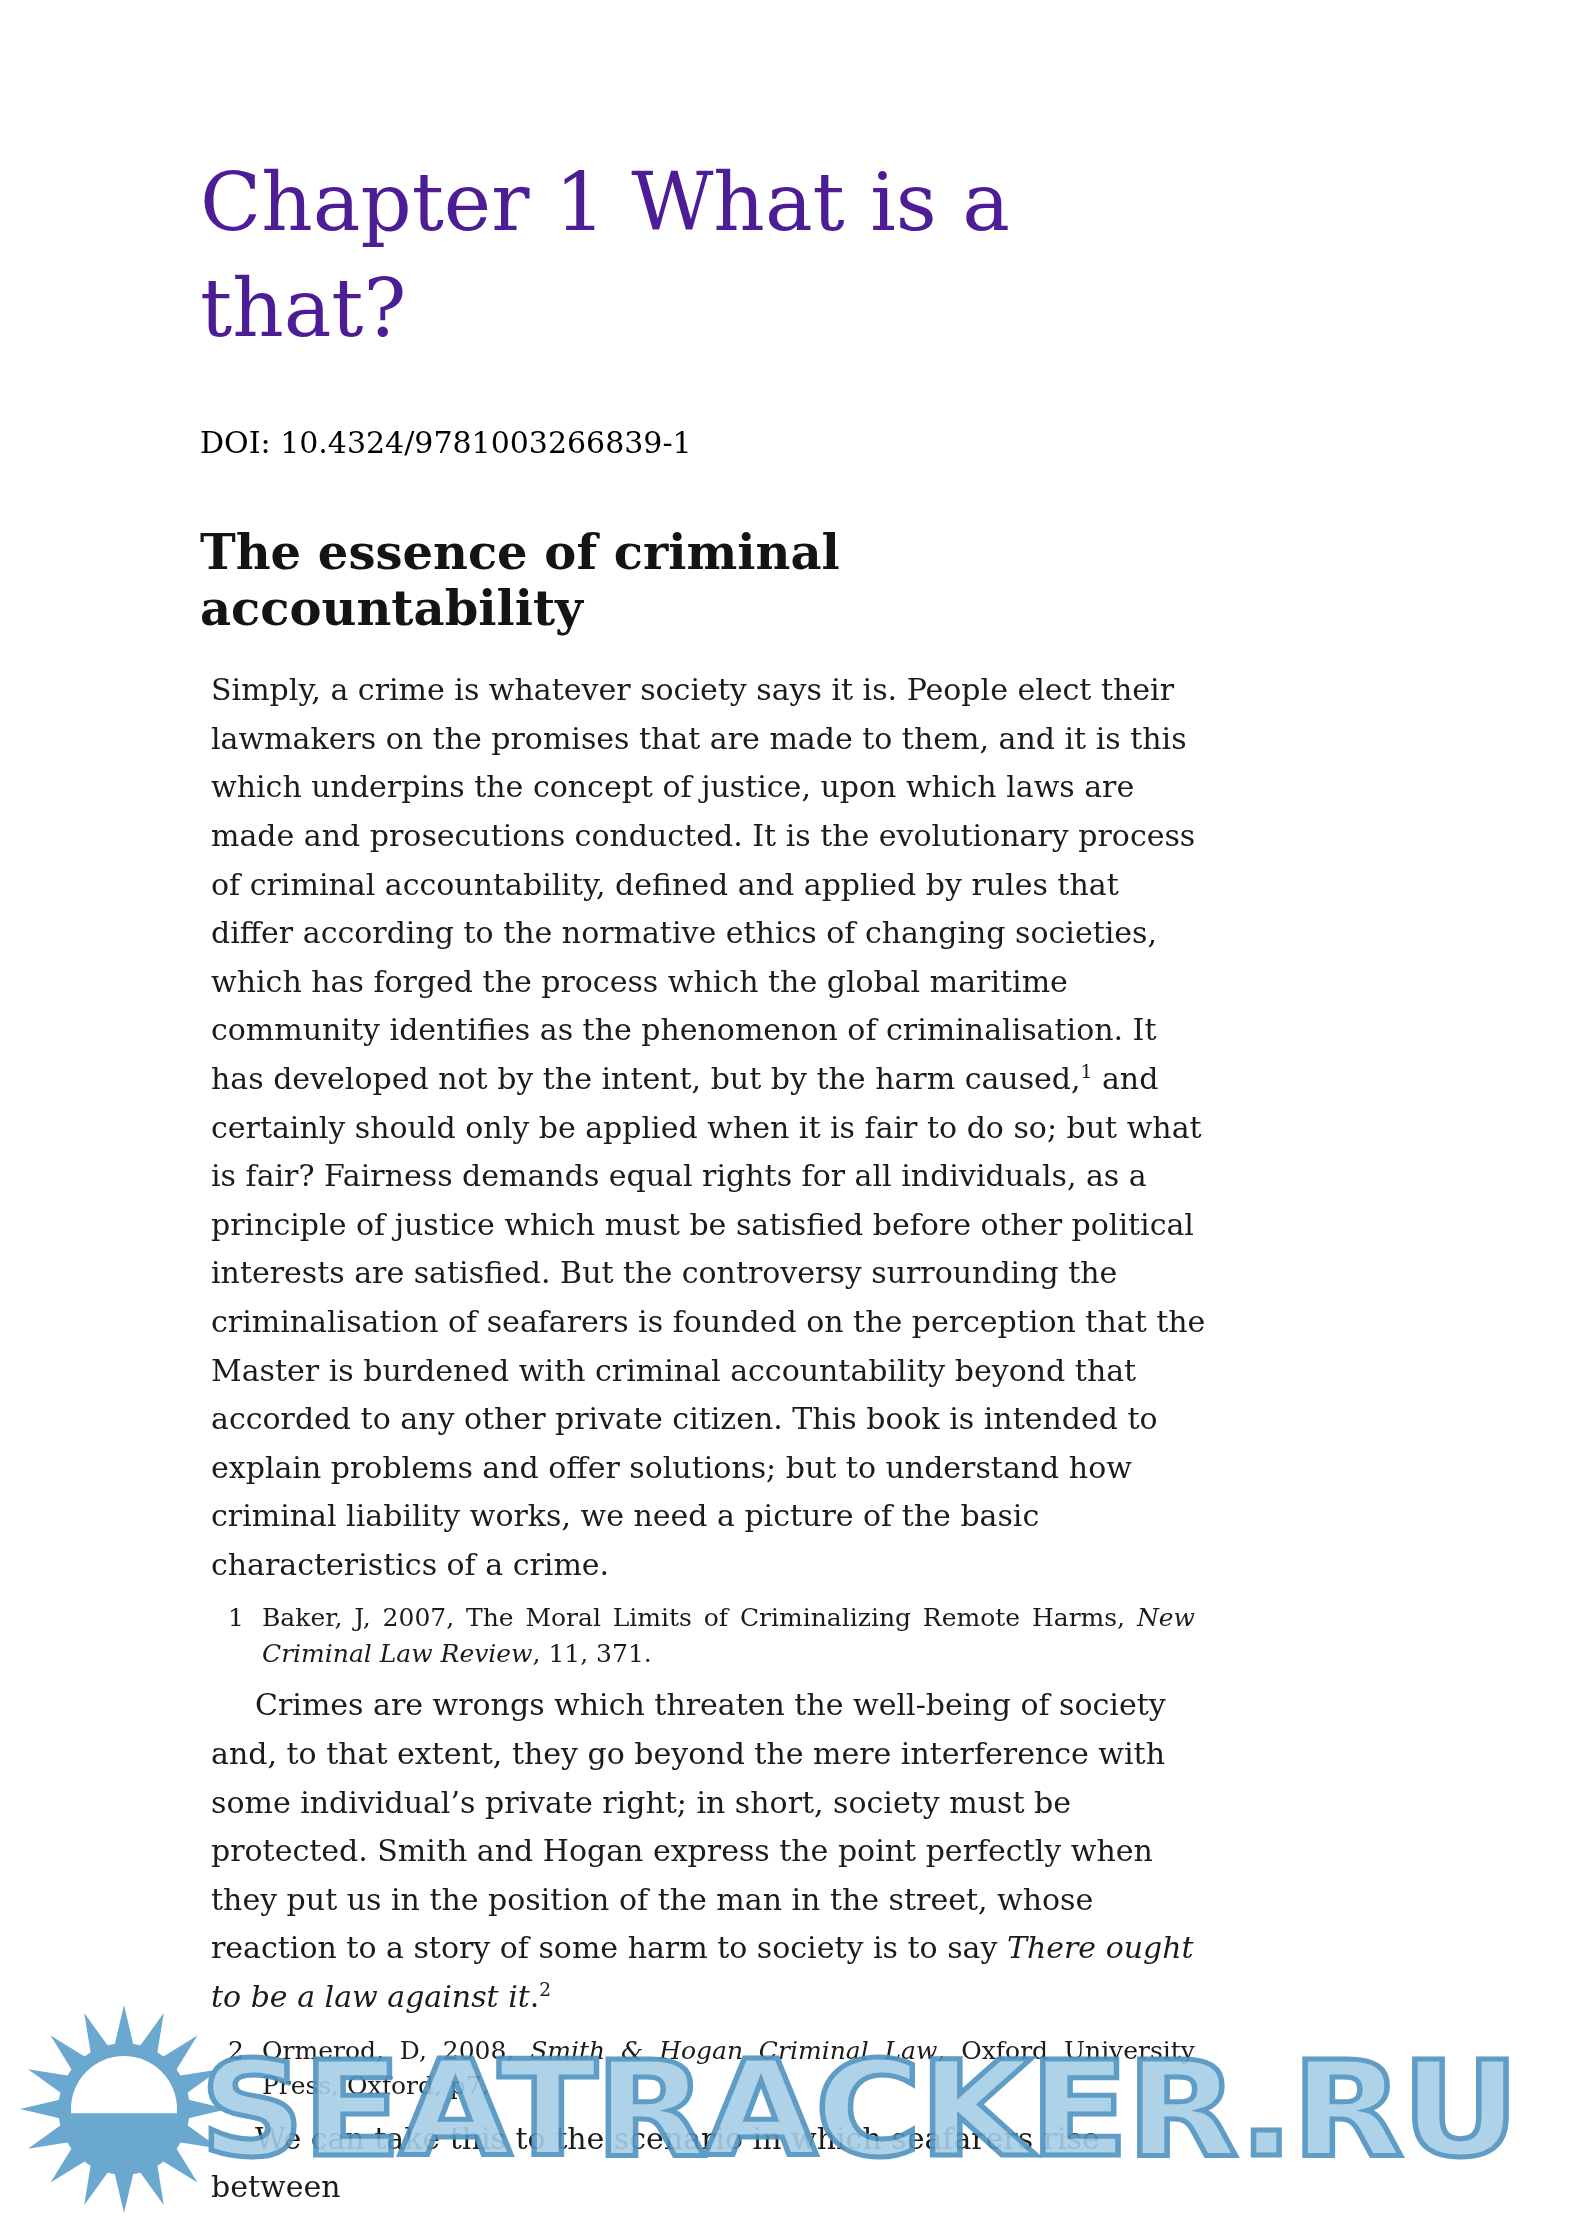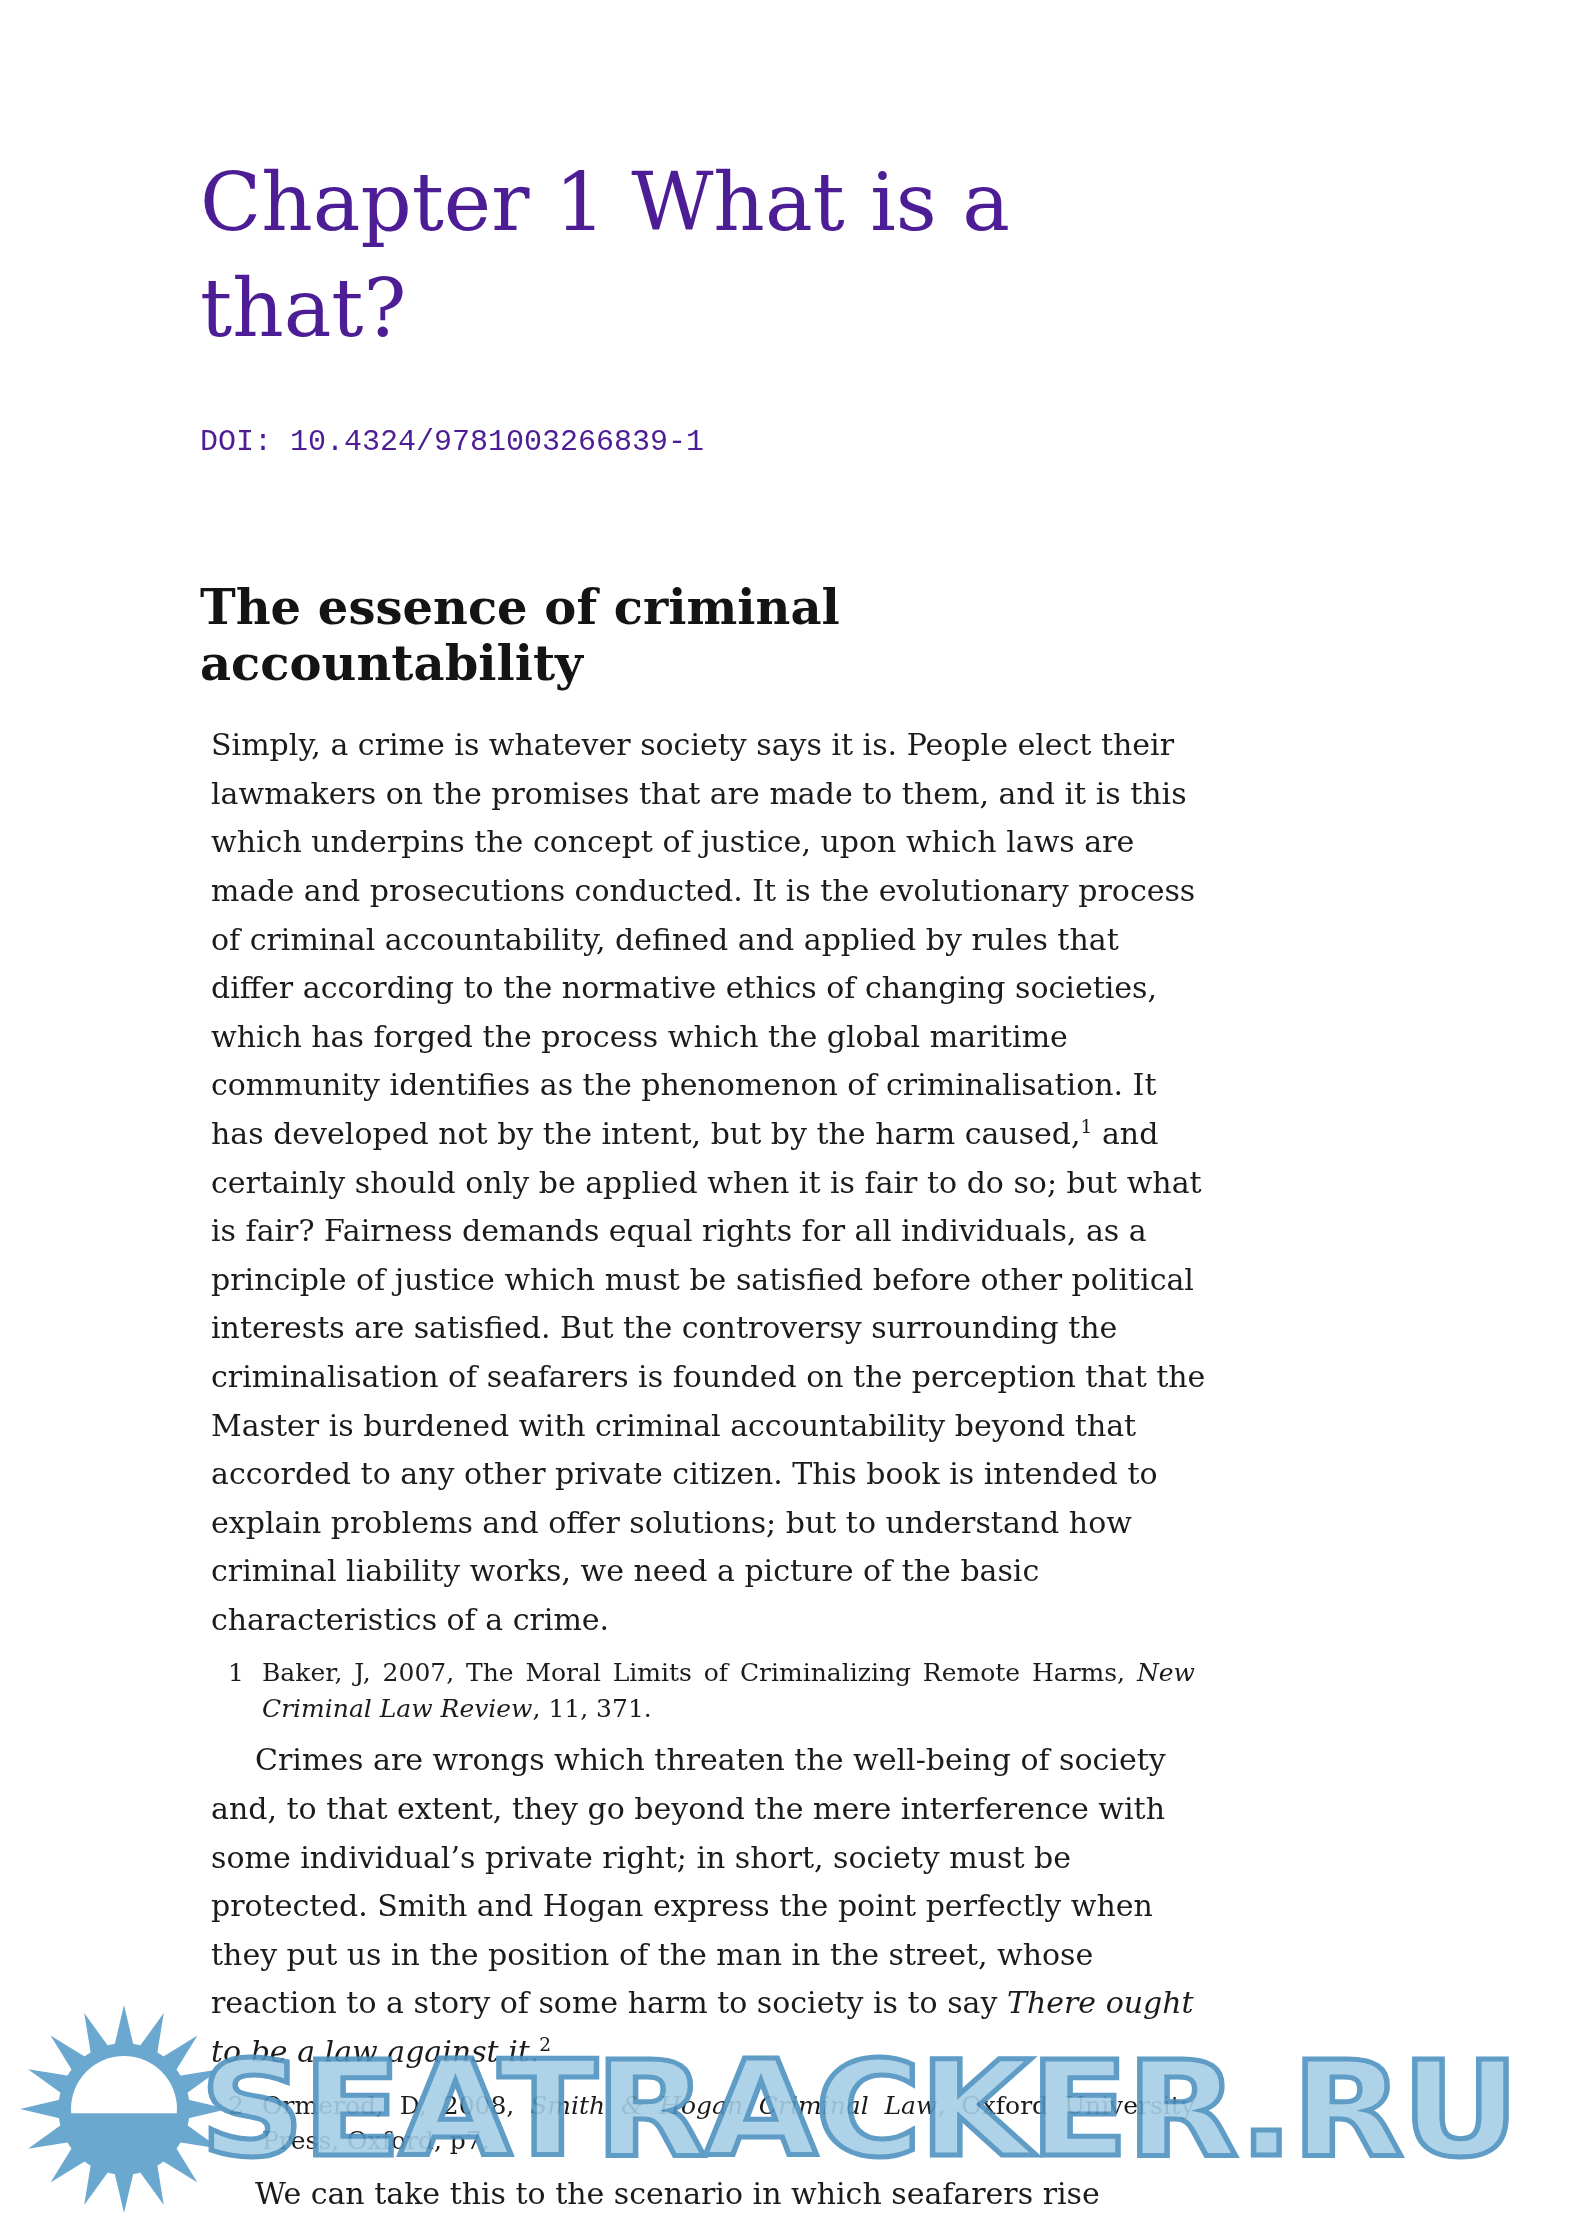--- a/index.html
+++ b/index.html
@@ -24,23 +24,22 @@
   .title {
     margin: 0 0 64px 0;
     font-size: 80px;
     font-weight: 400;
     line-height: 1.32;
     color: #4c1d95;
   }
   .title .title-line { display: block; }
   .doi {
     font-size: 30px;
-    color: #4c1d95;
-    margin: 0 0 120px 0;
-    font-family: Liberation Mono, monospace;
+    color: #000000;
+    margin: 0 0 64px 0;
   }
   .heading {
     margin: 0 0 30px 0;
     font-size: 48px;
     font-weight: 700;
     color: #141414;
   }
   .body-para {
     margin: 11px;
     width: 995px;

